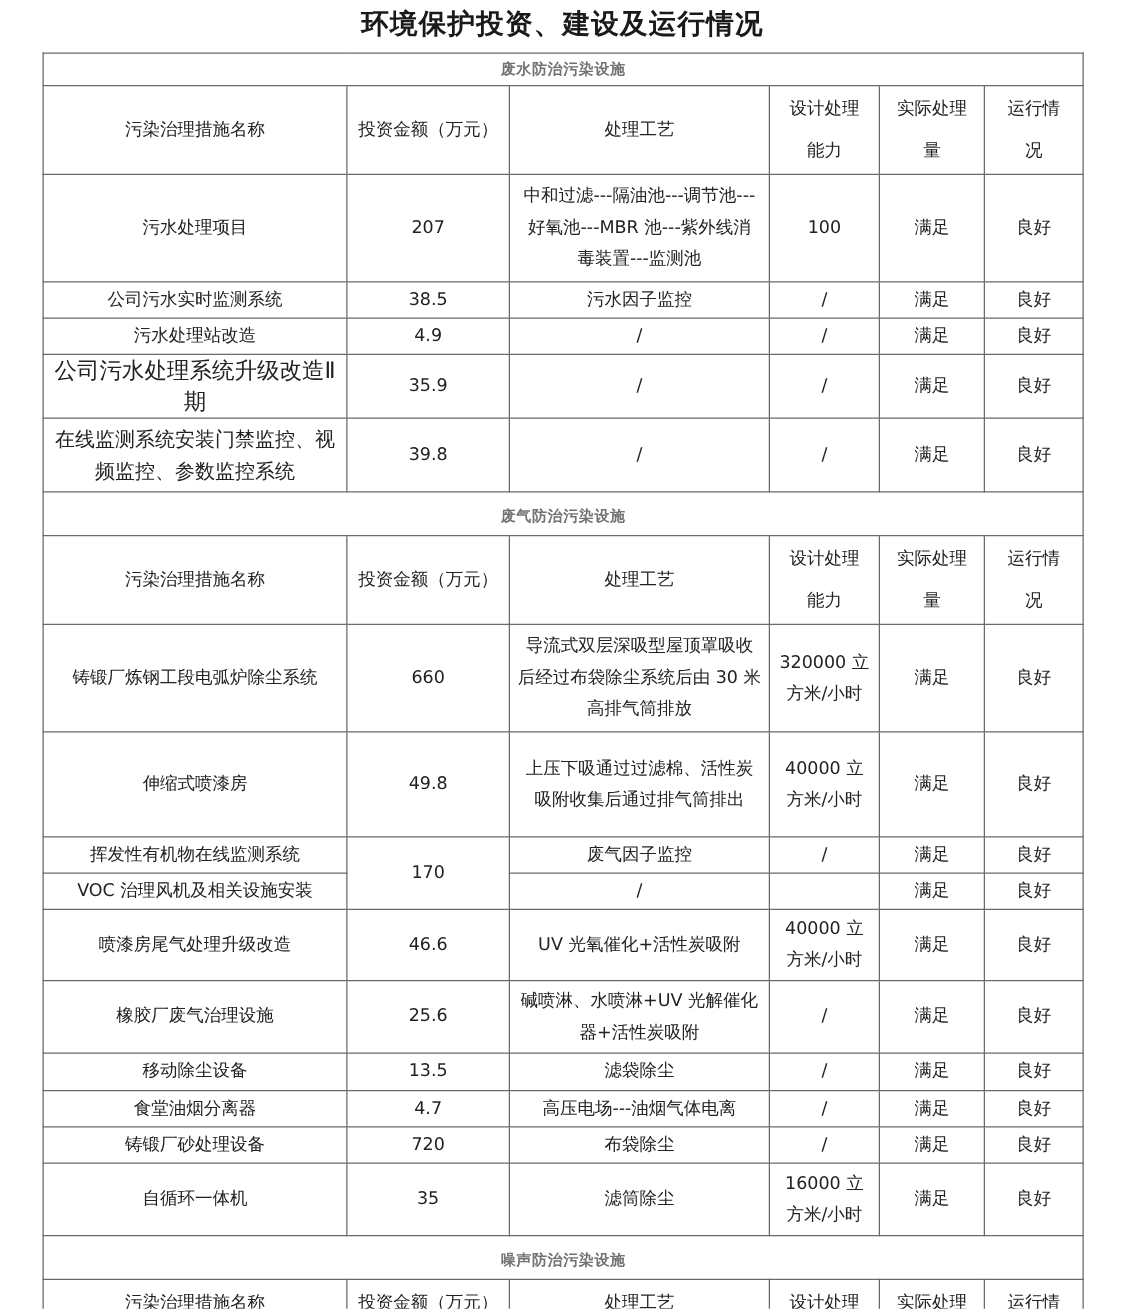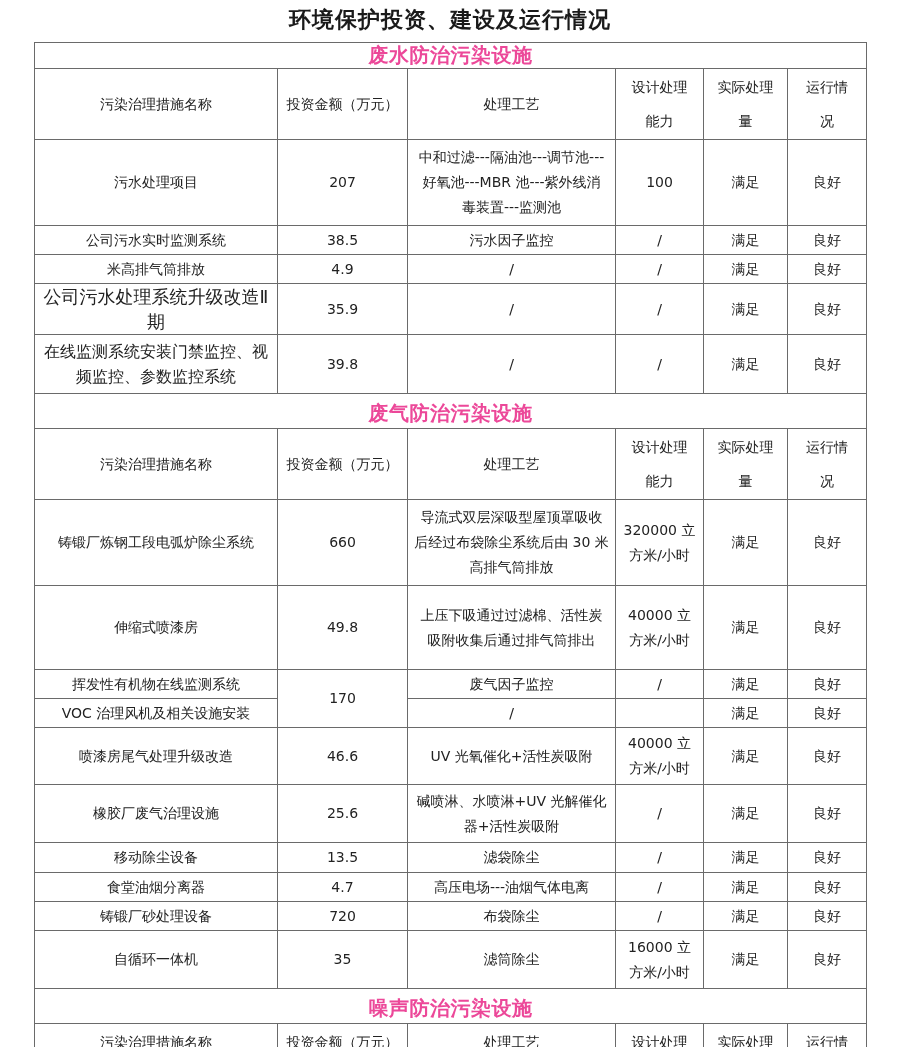--- a/index.html
+++ b/index.html
@@ -6,21 +6,21 @@
   body { width: 900px; height: 1047px; position: relative; overflow: hidden;
          font-family: "DejaVu Serif", "Liberation Serif", serif; color: #1a1a1a; }
   .doc-title { position: absolute; left: 0; top: 4px; width: 900px; text-align: center;
                font-size: 22px; font-weight: bold; letter-spacing: 1px; line-height: 30px;
                font-family: "DejaVu Serif", "Liberation Serif", serif; }
   table.env { position: absolute; left: 34px; top: 42px; border-collapse: collapse;
               table-layout: fixed; width: 832px; }
   table.env td { border: 1.4px solid #6a6a6a; text-align: center; vertical-align: middle;
                  padding: 0 3px; font-size: 14px; line-height: 25px; color: #222;
                  font-family: "DejaVu Sans", "Liberation Sans", sans-serif; overflow: hidden; }
-  table.env td.sec { font-weight: bold; font-size: 20px; color: #ec4899; letter-spacing: 0.5px;
+  table.env td.sec { font-weight: bold; font-size: 12px; color: #737373; letter-spacing: 0.5px;
                      font-family: "DejaVu Serif", "Liberation Serif", serif; }
   table.env td.hd { font-size: 14px; line-height: 34px; }
   .num { font-family: "Liberation Sans", "DejaVu Sans", sans-serif; font-size: 15px; }
   .hd-last { height: 36px; vertical-align: bottom; }
 </style>
 </head>
 <body>
 
 <div class="doc-title">环境保护投资、建设及运行情况</div>
 
@@ -56,21 +56,21 @@
   </tr>
   <tr style="height:29px">
     <td>公司污水实时监测系统</td>
     <td class="num">38.5</td>
     <td>污水因子监控</td>
     <td>/</td>
     <td>满足</td>
     <td>良好</td>
   </tr>
   <tr style="height:29px">
-    <td>米高排气筒排放</td>
+    <td>污水处理站改造</td>
     <td class="num">4.9</td>
     <td>/</td>
     <td>/</td>
     <td>满足</td>
     <td>良好</td>
   </tr>
   <tr style="height:28px">
     <td style="font-size:18px">公司污水处理系统升级改造Ⅱ期</td>
     <td class="num">35.9</td>
     <td>/</td>

